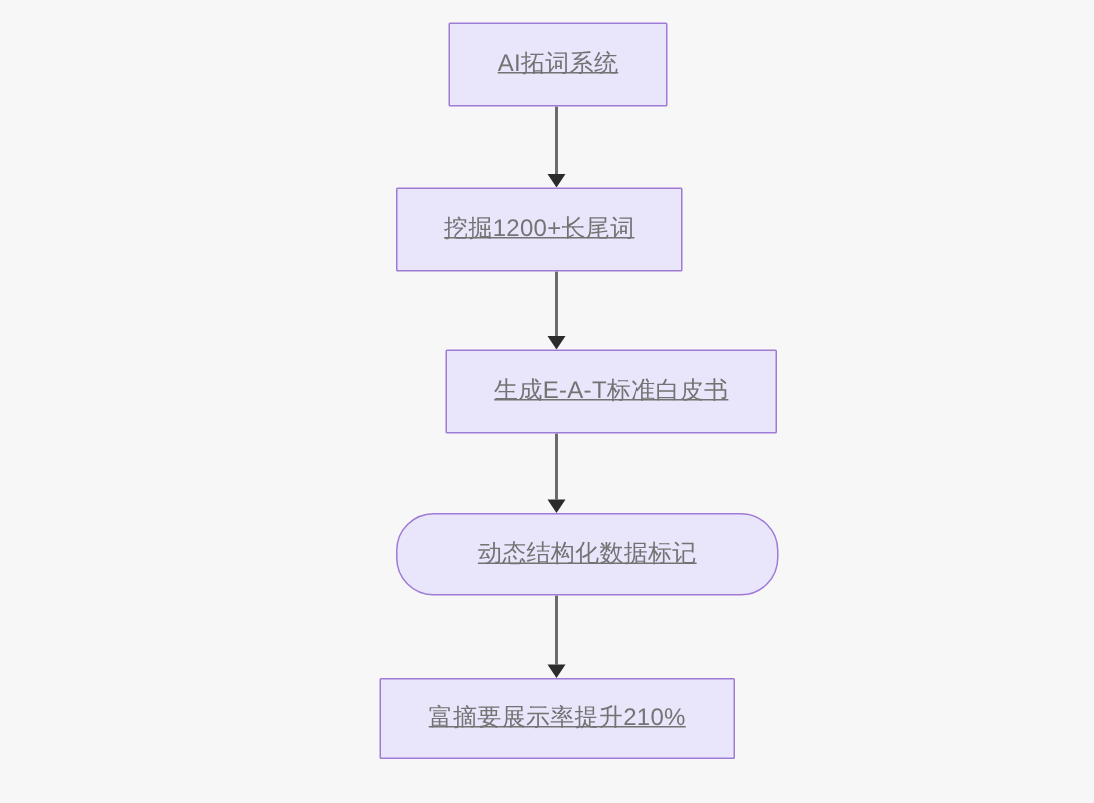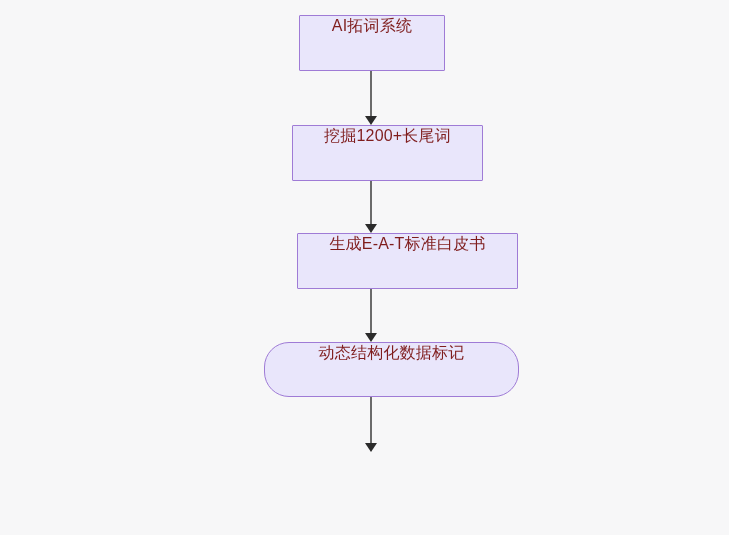--- a/index.html
+++ b/index.html
@@ -18,26 +18,28 @@
     width: 729px;
     height: 535px;
   }
   .node {
     position: absolute;
     box-sizing: border-box;
     background: #e9e6fb;
     border: 1.6px solid #9f7bd6;
     border-radius: 1px;
     display: flex;
+    align-items: center;
     justify-content: center;
-    color: #7f1d1d;
+    color: #737373;
     font-size: 16px;
     line-height: 1.2;
     letter-spacing: 0.2px;
     white-space: nowrap;
+    text-decoration: underline;
   }
   .edge {
     position: absolute;
     width: 0;
     height: 0;
   }
   .edge-line {
     position: absolute;
     left: 0;
     top: 0;
@@ -78,26 +80,29 @@
 
   <div class="edge" style="left:371px; top:397px;">
     <div class="edge-line" style="height:46px;"></div>
     <div class="edge-head" style="top:46px;"></div>
   </div>
 
   <div class="node" style="left:299px; top:15px; width:146px; height:56px;">
     <span>AI拓词系统</span>
   </div>
 
-  <div class="node" style="left:292px; top:125px; width:191px; height:56px;">
+  <div class="node" style="left:264px; top:125px; width:191px; height:56px;">
     <span>挖掘1200+长尾词</span>
   </div>
 
   <div class="node" style="left:261px; top:233px; width:221px; height:56px;margin-left:36px;">
     <span>生成E-A-T标准白皮书</span>
   </div>
 
   <div class="node" style="left:264px; top:342px; width:255px; height:55px;border-radius:25px;">
     <span>动态结构化数据标记</span>
   </div>
 
+  <div class="node" style="left:253px; top:452px; width:237px; height:54px;">
+    <span>富摘要展示率提升210%</span>
+  </div>
 
 </div>
 
 </body></html>

